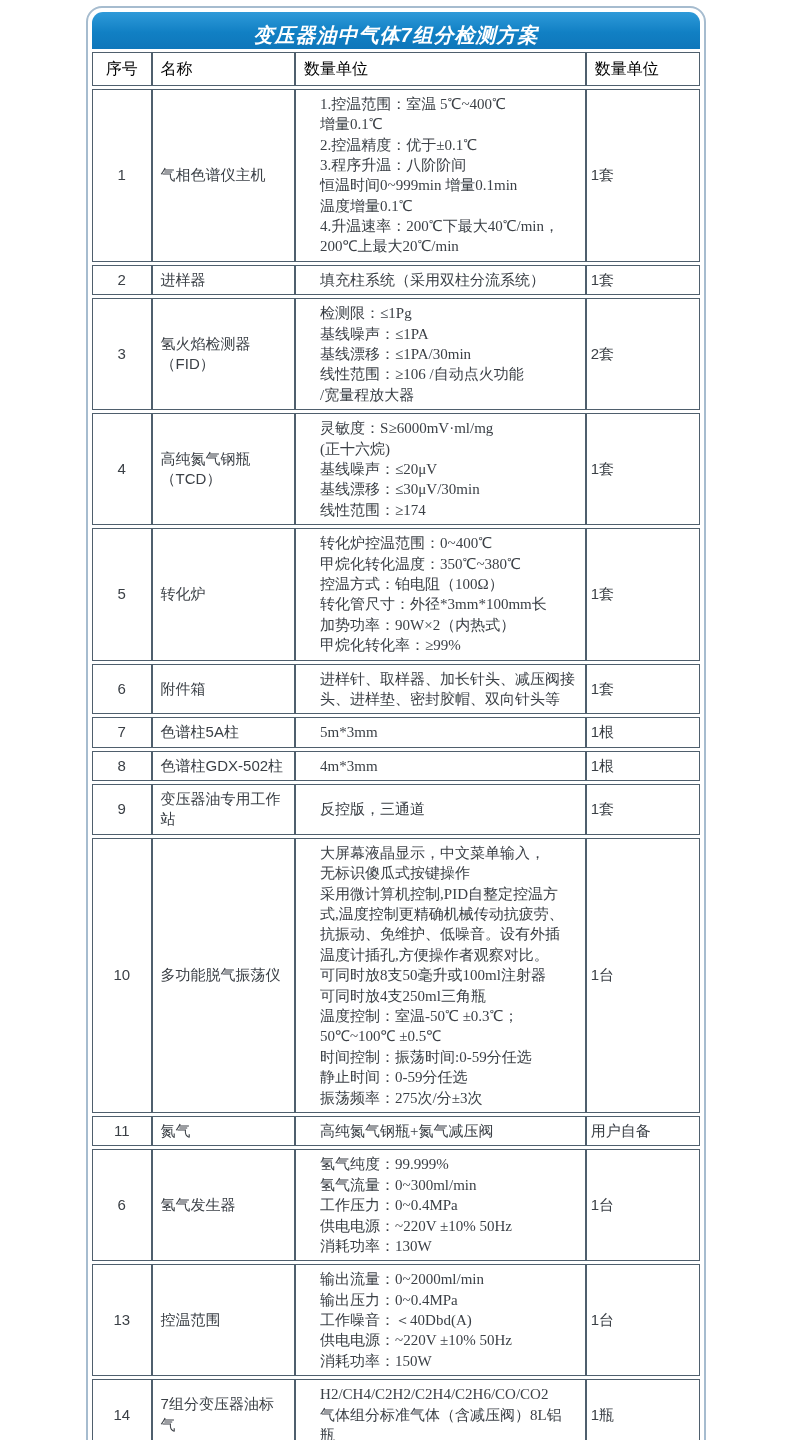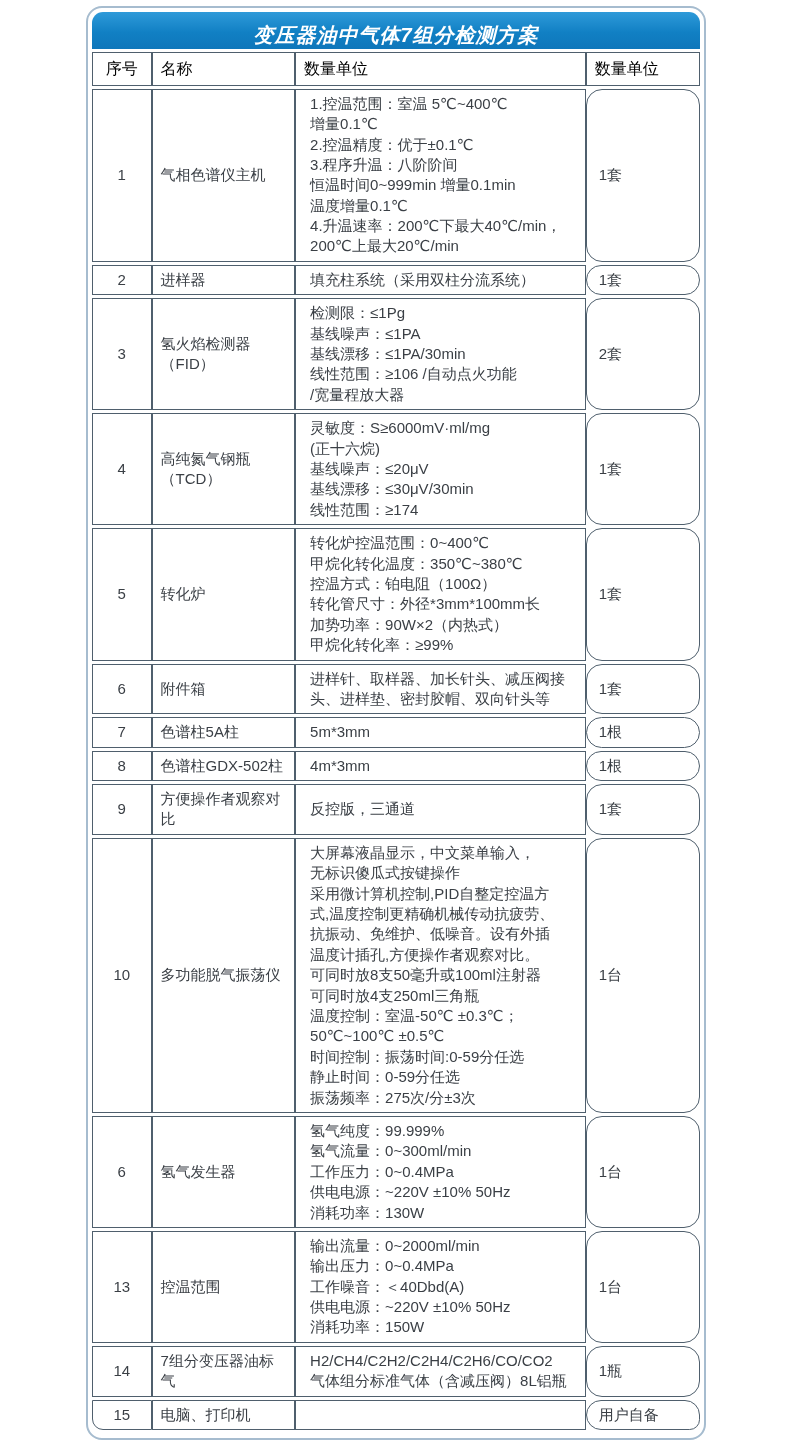--- a/index.html
+++ b/index.html
@@ -45,22 +45,22 @@
   th{
     text-align:left;
     font-weight:normal;
     font-size:16px;
     color:#000000;
     padding:5px 8px;
     background:#ffffff;
   }
   th.cell-no{text-align:center;}
   td.cell-no{text-align:center;}
-  td.cell-spec{white-space:pre-line; padding-left:14px;}
-  td.cell-qty{padding-left:12px;border-radius:16px;}
+  td.cell-spec{white-space:pre-line; padding-left:24px;font-family:Liberation Serif, serif;}
+  td.cell-qty{padding-left:4px;}
   tr:last-child td:first-child{border-bottom-left-radius:11px;}
   tr:last-child td:last-child{border-bottom-right-radius:11px;}
 </style>
 </head>
 <body>
 
 <div class="card">
   <div class="title-bar">
     <span>变压器油中气体7组分检测方案</span>
   </div>
@@ -143,21 +143,21 @@
           <td class="cell-qty">1根</td>
         </tr>
         <tr>
           <td class="cell-no">8</td>
           <td class="cell-name">色谱柱GDX-502柱</td>
           <td class="cell-spec">4m*3mm</td>
           <td class="cell-qty">1根</td>
         </tr>
         <tr>
           <td class="cell-no">9</td>
-          <td class="cell-name">方便操作者观察对比</td>
+          <td class="cell-name">变压器油专用工作站</td>
           <td class="cell-spec">反控版，三通道</td>
           <td class="cell-qty">1套</td>
         </tr>
         <tr>
           <td class="cell-no">10</td>
           <td class="cell-name">多功能脱气振荡仪</td>
           <td class="cell-spec">大屏幕液晶显示，中文菜单输入，
 无标识傻瓜式按键操作
 采用微计算机控制,PID自整定控温方
 式,温度控制更精确机械传动抗疲劳、
@@ -166,20 +166,26 @@
 可同时放8支50毫升或100ml注射器
 可同时放4支250ml三角瓶
 温度控制：室温-50℃ ±0.3℃；
  50℃~100℃ ±0.5℃
 时间控制：振荡时间:0-59分任选
 静止时间：0-59分任选
 振荡频率：275次/分±3次</td>
           <td class="cell-qty">1台</td>
         </tr>
         <tr>
+          <td class="cell-no">11</td>
+          <td class="cell-name">氮气</td>
+          <td class="cell-spec">高纯氮气钢瓶+氮气减压阀</td>
+          <td class="cell-qty">用户自备</td>
+        </tr>
+        <tr>
           <td class="cell-no">6</td>
           <td class="cell-name">氢气发生器</td>
           <td class="cell-spec">氢气纯度：99.999%
 氢气流量：0~300ml/min
 工作压力：0~0.4MPa
 供电电源：~220V ±10% 50Hz
 消耗功率：130W</td>
           <td class="cell-qty">1台</td>
         </tr>
         <tr>

